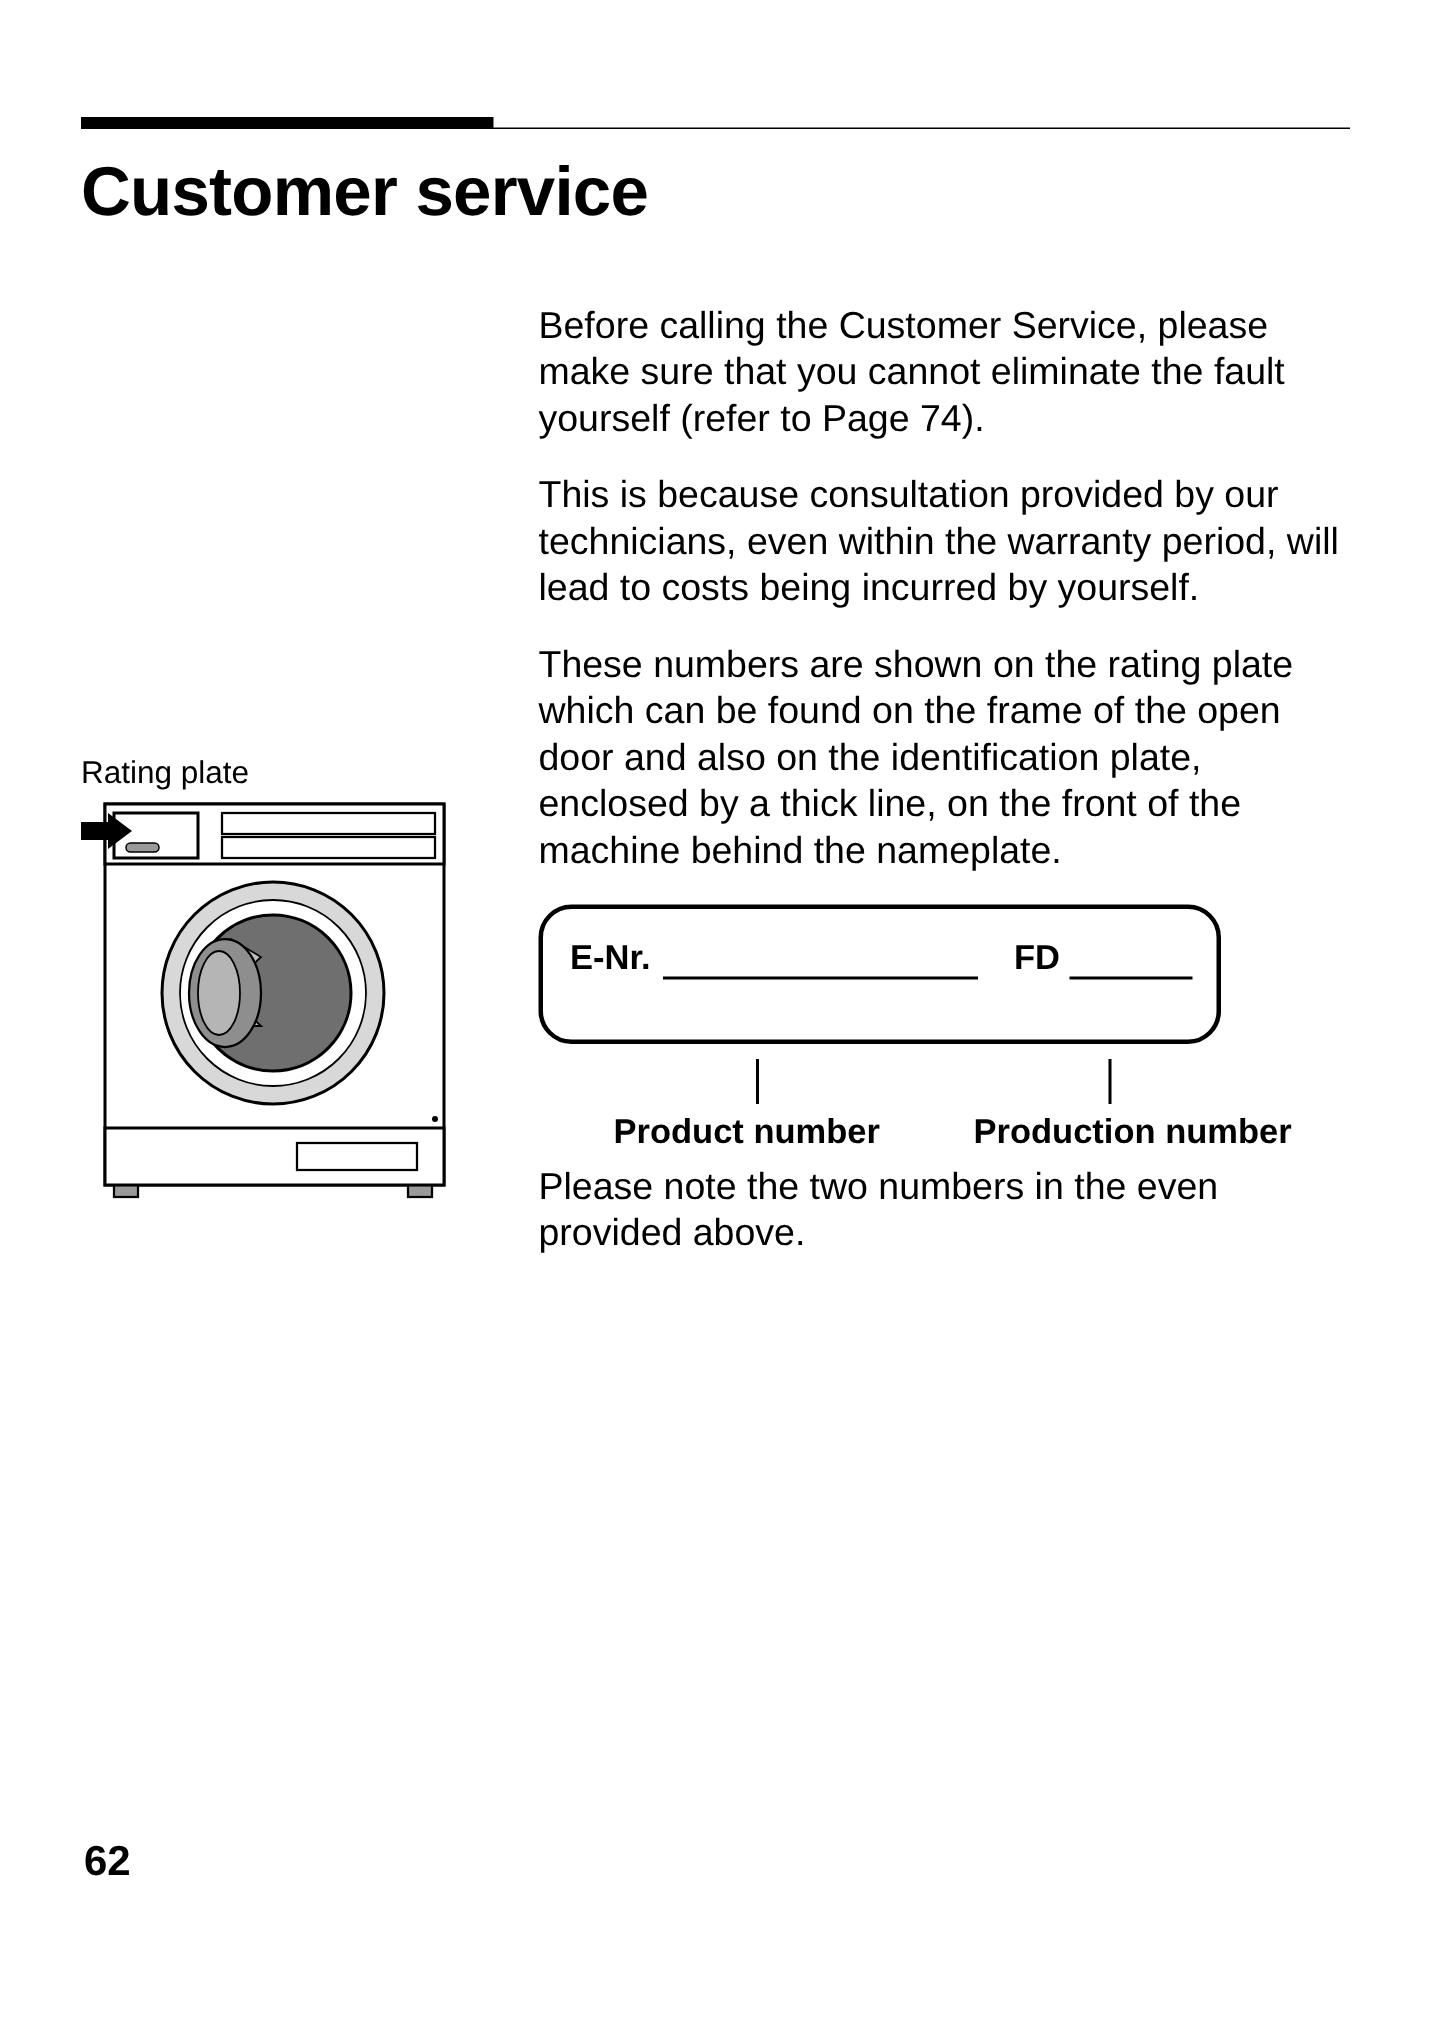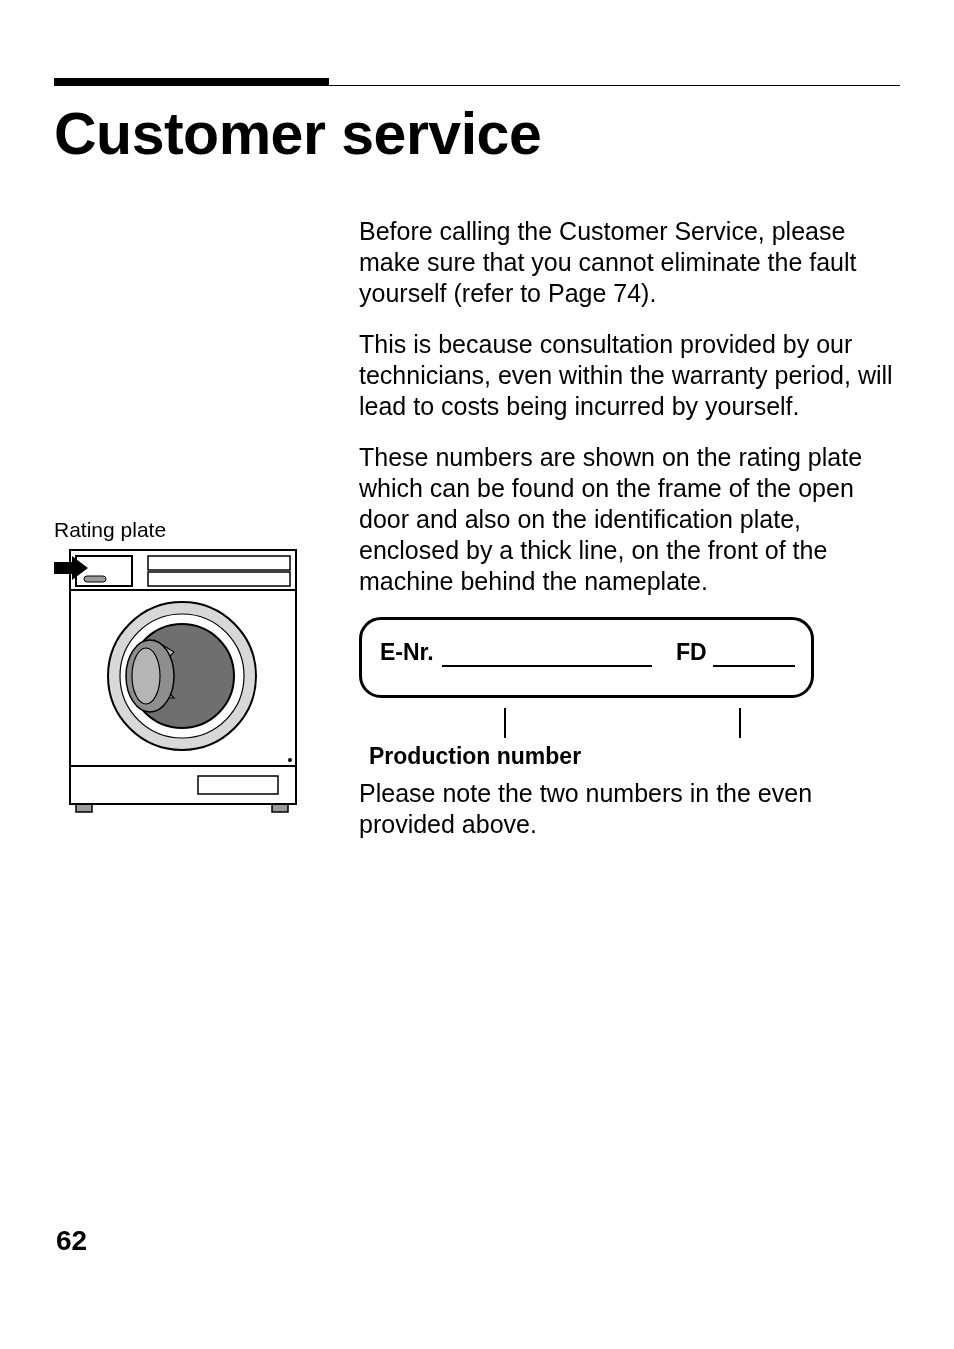--- a/index.html
+++ b/index.html
@@ -33,21 +33,21 @@
     }
     .top-rule-thin {
       position: absolute;
       left: 0;
       top: 7px;
       width: 100%;
       height: 1px;
       background: #000;
     }
     h1.title {
-      font-size: 59px;
+      font-size: 46px;
       font-weight: bold;
       margin: 14px 0 48px 0;
       letter-spacing: -0.5px;
     }
     .content {
       display: grid;
       grid-template-columns: 305px 1fr;
       column-gap: 0;
     }
     .left-col {
@@ -64,21 +64,21 @@
       font-size: 21px;
       margin-top: 302px;
       margin-bottom: 6px;
     }
     .washer-svg {
       display: block;
     }
     .plate-box {
       border: 3px solid #000;
       border-radius: 22px;
-      padding: 18px 16px 28px 18px;
+      padding: 18px 16px 40px 18px;
       margin: 14px 0 10px 0;
       width: 455px;
       position: relative;
     }
     .plate-row {
       display: flex;
       align-items: flex-end;
       font-size: 23px;
       font-weight: bold;
       gap: 6px;
@@ -195,20 +195,21 @@
       </div>
 
       <div class="arrows-row">
         <svg width="455" height="40" viewBox="0 0 455 40" xmlns="http://www.w3.org/2000/svg">
           <line x1="146" y1="-12" x2="146" y2="30" stroke="#000" stroke-width="2"></line>
           <line x1="381" y1="-12" x2="381" y2="30" stroke="#000" stroke-width="2"></line>
         </svg>
       </div>
 
       <div class="captions-row">
+        <span class="cap1">Product number</span>
         <span class="cap2">Production number</span>
       </div>
 
       <p>Please note the two numbers in the even provided above.</p>
     </div>
   </div>
 
   <div class="pagenum">62</div>
 </div>
 

